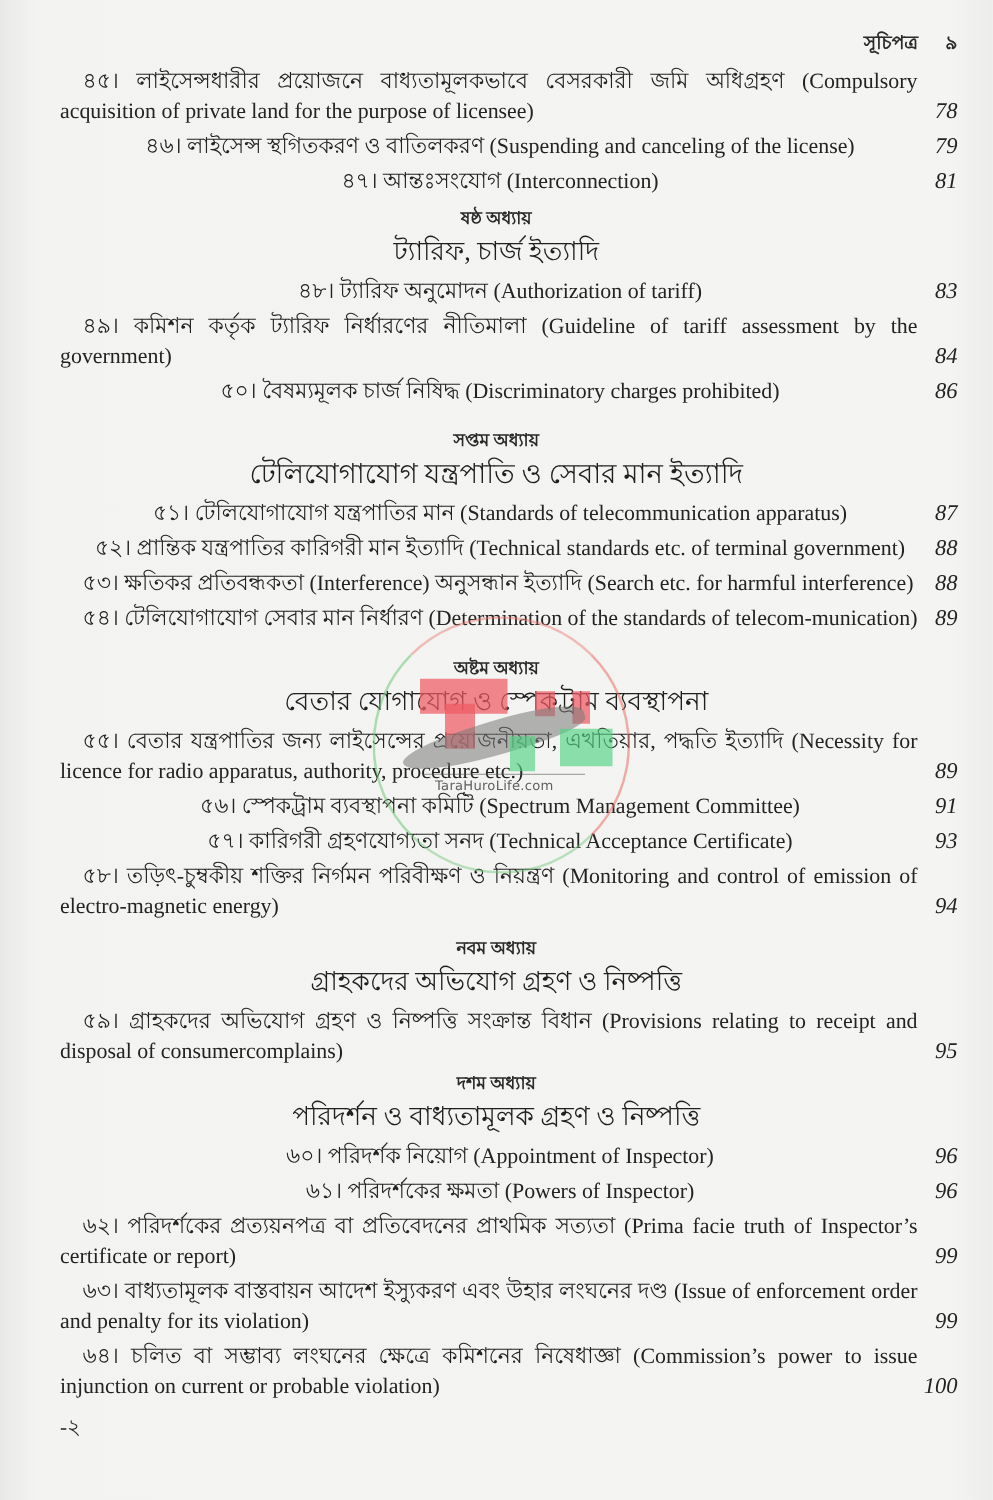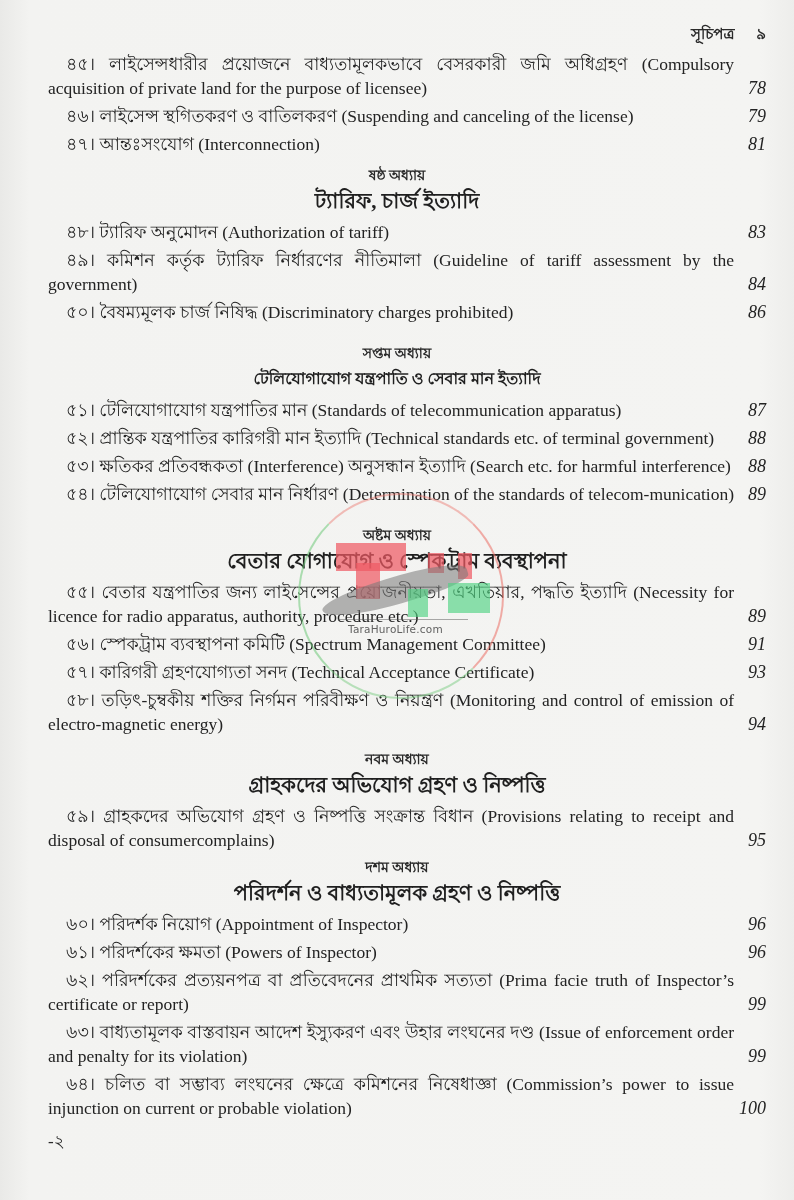--- a/index.html
+++ b/index.html
@@ -40,20 +40,21 @@
       position: relative;
       padding-left: 48px;
       padding-right: 60px;
       font-size: 17.5px;
       line-height: 24px;
       margin: 0 0 4px 0;
     }
     .entry .text {
       display: block;
       text-indent: 18px;
+      text-align: center;
     }
     .entry.justify .text {
       text-align: justify;
       text-align-last: left;
     }
     .entry .page-no {
       position: absolute;
       right: 28px;
       bottom: 0;
       font-size: 18px;
@@ -67,21 +68,21 @@
       display: block;
       font-size: 14px;
       font-weight: bold;
       line-height: 20px;
       color: #2a2a2a;
       font-family: Liberation Serif, serif;
     }
     .chapter .chap-title {
       display: block;
       font-size: 21px;
-      font-weight: bold;
+      font-weight: normal;
       line-height: 30px;
       color: #1f1f1f;
     }
     .folio {
       position: absolute;
       left: 48px;
       top: 1128px;
       font-size: 17px;
       color: #2a2a2a;
     }
@@ -173,21 +174,21 @@
       <span class="text"><span>৪৯।</span> <span>কমিশন কর্তৃক ট্যারিফ নির্ধারণের নীতিমালা (Guideline of tariff assessment by the government)</span></span>
       <span class="page-no">84</span>
     </div>
     <div class="entry">
       <span class="text"><span>৫০।</span> <span>বৈষম্যমূলক চার্জ নিষিদ্ধ (Discriminatory charges prohibited)</span></span>
       <span class="page-no">86</span>
     </div>
 
     <div class="chapter" style="margin-top:20px">
       <span class="chap-num">সপ্তম অধ্যায়</span>
-      <span class="chap-title" style="font-size:16px">টেলিযোগাযোগ যন্ত্রপাতি ও সেবার মান ইত্যাদি</span>
+      <span class="chap-title" style="font-size:22px">টেলিযোগাযোগ যন্ত্রপাতি ও সেবার মান ইত্যাদি</span>
     </div>
     <div class="entry">
       <span class="text"><span>৫১।</span> <span>টেলিযোগাযোগ যন্ত্রপাতির মান (Standards of telecommunication apparatus)</span></span>
       <span class="page-no">87</span>
     </div>
     <div class="entry">
       <span class="text"><span>৫২।</span> <span>প্রান্তিক যন্ত্রপাতির কারিগরী মান ইত্যাদি (Technical standards etc. of terminal government)</span></span>
       <span class="page-no">88</span>
     </div>
     <div class="entry justify">

